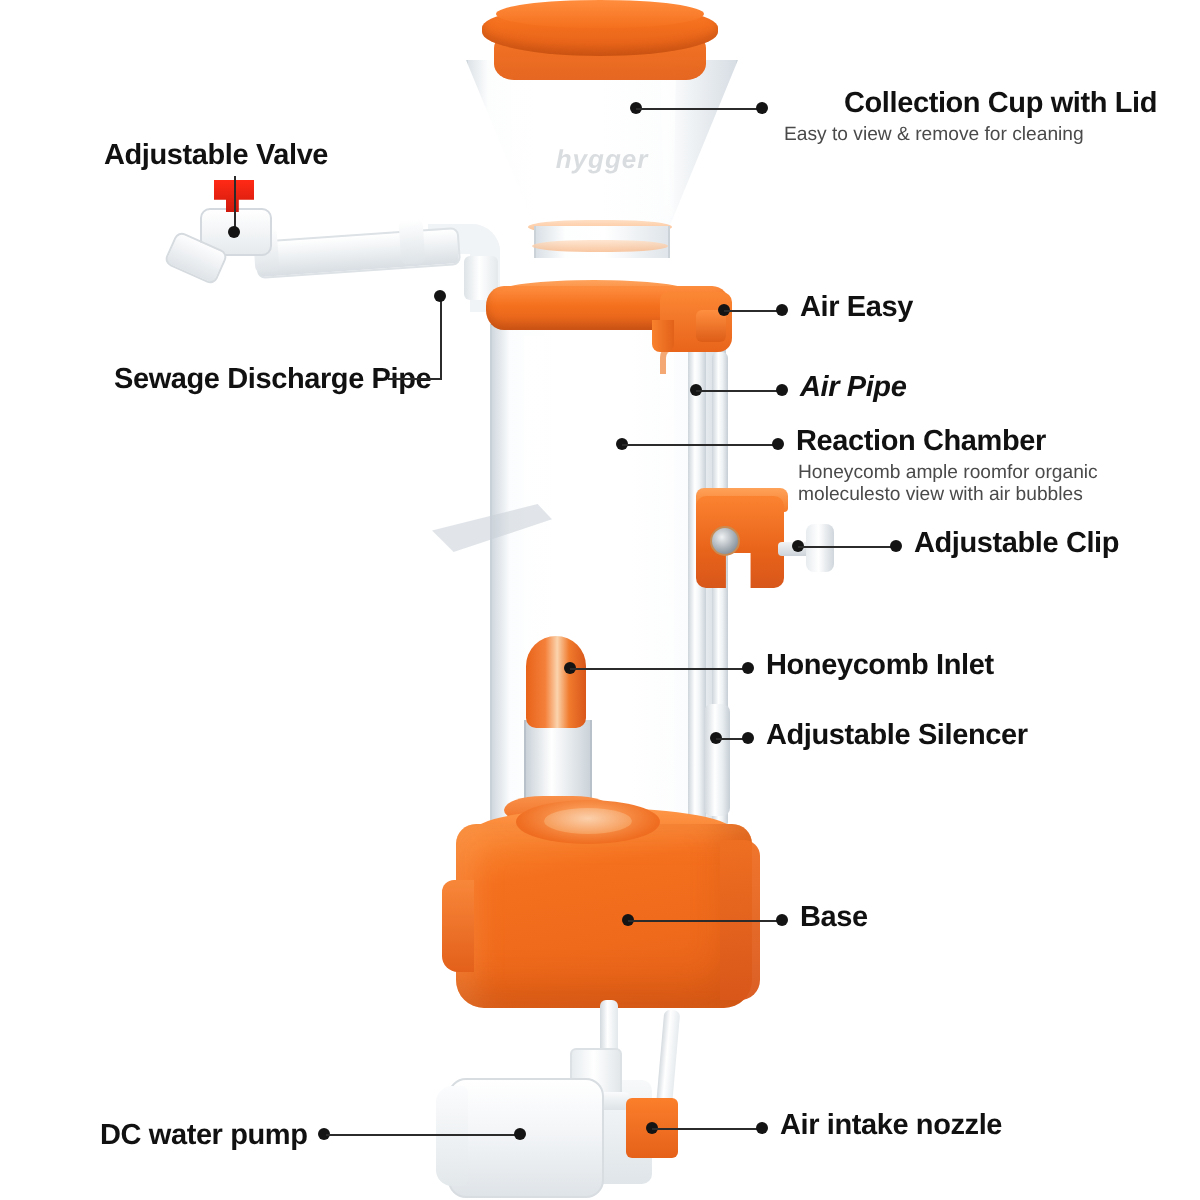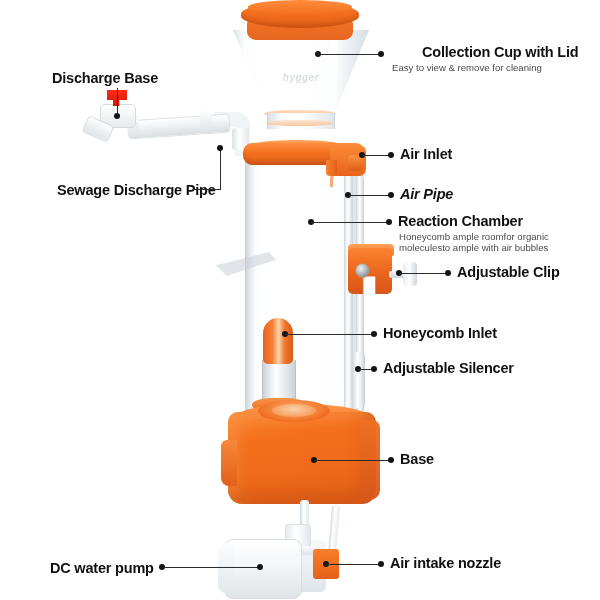--- a/index.html
+++ b/index.html
@@ -70,21 +70,21 @@
     background:linear-gradient(180deg,rgba(255,255,255,.95),rgba(255,255,255,.25));
     clip-path:polygon(0 0,100% 0,72% 100%,18% 100%);
   }
   .cup-gloss2{
     position:absolute;left:330px;top:34px;width:8px;height:74px;
     background:linear-gradient(180deg,rgba(255,255,255,.9),rgba(255,255,255,.2));
     clip-path:polygon(0 0,100% 0,84% 100%,26% 100%);
   }
   .brand{
     position:absolute;left:265px;top:72px;width:72px;text-align:center;
-    font-size:10px;font-style:italic;font-weight:bold;
+    font-size:13px;font-style:italic;font-weight:bold;
     color:rgba(150,158,166,.35);letter-spacing:.5px;
   }
   .cup-neck{
     position:absolute;left:267px;top:113px;width:66px;height:16px;
     background:linear-gradient(90deg,#d9e0e6,#fdfefe 22%,#ffffff 52%,#dfe5ea);
     border-left:1.2px solid #cbd3d9;border-right:1.2px solid #cbd3d9;
   }
   .cup-ring{
     position:absolute;left:264px;top:110px;width:72px;height:7px;
     border-radius:50%/60%;
@@ -427,37 +427,37 @@
     <div class="line hline" style="left:318px;top:53.5px;width:62px;"></div>
     <div class="dot" style="left:378px;top:51px;"></div>
     <div class="lbl" style="left:398px;top:44px;margin-left:24px;">Collection Cup with Lid</div>
     <div class="lbl sub" style="left:392px;top:62px;">Easy to view &amp; remove for cleaning</div>
   </div>
 
   <div>
     <div class="dot" style="left:359px;top:152px;"></div>
     <div class="line hline" style="left:362px;top:154.5px;width:28px;"></div>
     <div class="dot" style="left:388px;top:152px;"></div>
-    <div class="lbl" style="left:400px;top:146px;">Air Inlet</div>
+    <div class="lbl" style="left:400px;top:146px;">Air Easy</div>
   </div>
 
   <div>
     <div class="dot" style="left:345px;top:192px;"></div>
     <div class="line hline" style="left:348px;top:194.5px;width:42px;"></div>
     <div class="dot" style="left:388px;top:192px;"></div>
     <div class="lbl" style="left:400px;top:186px;font-style:italic;">Air Pipe</div>
   </div>
 
   <div>
     <div class="dot" style="left:308px;top:219px;"></div>
     <div class="line hline" style="left:311px;top:221.5px;width:77px;"></div>
     <div class="dot" style="left:386px;top:219px;"></div>
     <div class="lbl" style="left:398px;top:213px;">Reaction Chamber</div>
     <div class="lbl sub" style="left:399px;top:231px;">Honeycomb ample roomfor organic</div>
-    <div class="lbl sub" style="left:399px;top:242px;">moleculesto ample with air bubbles</div>
+    <div class="lbl sub" style="left:399px;top:242px;">moleculesto view with air bubbles</div>
   </div>
 
   <div>
     <div class="dot" style="left:396px;top:270px;"></div>
     <div class="line hline" style="left:399px;top:272.5px;width:48px;"></div>
     <div class="dot" style="left:445px;top:270px;"></div>
     <div class="lbl" style="left:457px;top:264px;">Adjustable Clip</div>
   </div>
 
   <div>
@@ -482,21 +482,21 @@
   </div>
 
   <div>
     <div class="dot" style="left:323px;top:561px;"></div>
     <div class="line hline" style="left:326px;top:563.5px;width:54px;"></div>
     <div class="dot" style="left:378px;top:561px;"></div>
     <div class="lbl" style="left:390px;top:555px;">Air intake nozzle</div>
   </div>
 
   <div>
-    <div class="lbl" style="left:52px;top:70px;">Discharge Base</div>
+    <div class="lbl" style="left:52px;top:70px;">Adjustable Valve</div>
     <div class="line vline" style="left:117px;top:88px;height:28px;"></div>
     <div class="dot" style="left:114px;top:113px;"></div>
   </div>
 
   <div>
     <div class="lbl" style="left:24px;top:182px;margin-left:33px;">Sewage Discharge Pipe</div>
     <div class="line hline" style="left:194px;top:188.5px;width:27px;"></div>
     <div class="line vline" style="left:220px;top:148px;height:41px;"></div>
     <div class="dot" style="left:217px;top:145px;"></div>
   </div>

